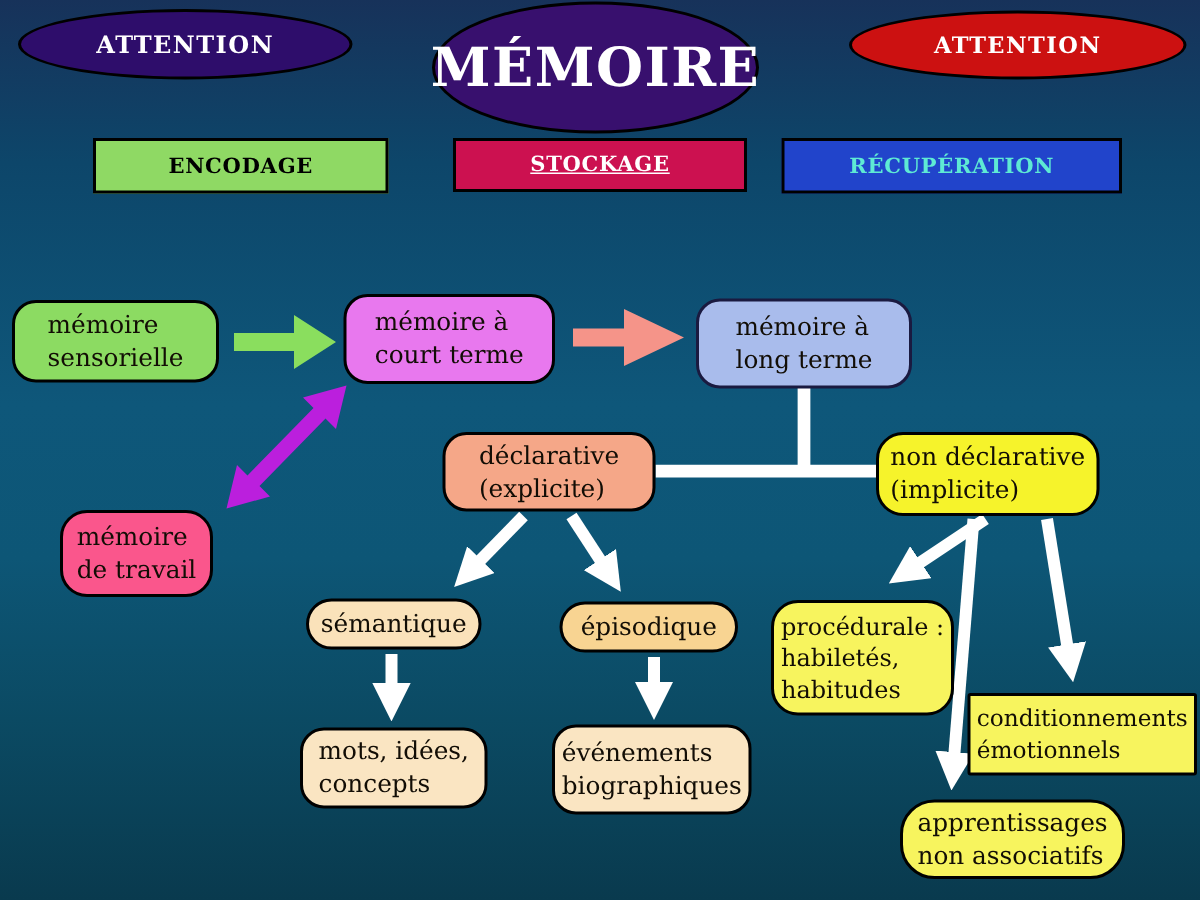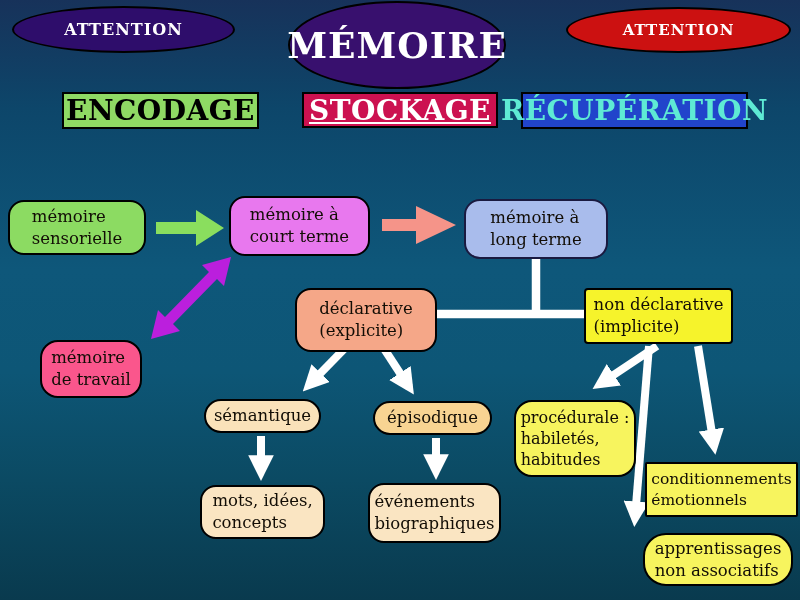--- a/index.html
+++ b/index.html
@@ -12,21 +12,21 @@
   }
   .abs{position:absolute;box-sizing:border-box;}
   .center{display:flex;align-items:center;justify-content:center;text-align:left;}
   .oval{
     border-radius:50%;
     border:2px solid #000;
     color:#fff;font-weight:bold;letter-spacing:1px;
   }
   .bar{
     border:2px solid #000;
-    font-weight:bold;font-size:28px;letter-spacing:.5px;
+    font-weight:bold;font-size:14px;letter-spacing:.5px;
   }
   .node{
     border:2.5px solid #000;
     color:#120d05;
     font-size:16.5px;line-height:1.32;
     white-space:pre-line;
   }
   #arrows{position:absolute;left:0;top:0;pointer-events:none;}
 </style>
 </head>
@@ -77,39 +77,39 @@
 
   <div class="abs node center" style="left:229px;top:196px;width:141px;height:60px;background:#e878ee;border-radius:16px;">mémoire à
 court terme</div>
 
   <div class="abs node center" style="left:464px;top:199px;width:144px;height:60px;background:#a9bcec;border-radius:16px;border-color:#1a1a40;">mémoire à
 long terme</div>
 
   <div class="abs node center" style="left:40px;top:340px;width:102px;height:58px;background:#fa568c;border-radius:18px;">mémoire
 de travail</div>
 
-  <div class="abs node center" style="left:295px;top:288px;width:142px;height:64px;background:#f5a788;border-radius:16px;">déclarative
+  <div class="abs node center" style="left:295px;top:288px;width:142px;height:53px;background:#f5a788;border-radius:16px;">déclarative
 (explicite)</div>
 
-  <div class="abs node center" style="left:584px;top:288px;width:149px;height:56px;background:#f6f32b;border-radius:4px;">non déclarative
+  <div class="abs node center" style="left:584px;top:288px;width:149px;height:56px;background:#f6f32b;border-radius:18px;">non déclarative
 (implicite)</div>
 
   <div class="abs node center" style="left:204px;top:399px;width:117px;height:34px;background:#fae2ba;border-radius:17px;">sémantique</div>
 
   <div class="abs node center" style="left:373px;top:401px;width:119px;height:34px;background:#f8d492;border-radius:17px;">épisodique</div>
 
   <div class="abs node center" style="left:200px;top:485px;width:125px;height:54px;background:#fae5c2;border-radius:16px;">mots, idées,
 concepts</div>
 
   <div class="abs node center" style="left:368px;top:483px;width:133px;height:60px;background:#fae5c2;border-radius:16px;">événements
 biographiques</div>
 
   <div class="abs node center" style="left:514px;top:400px;width:122px;height:77px;background:#f7f45e;border-radius:18px;font-size:16px;">procédurale :
 habiletés,
 habitudes</div>
 
   <div class="abs node center" style="left:645px;top:462px;width:153px;height:55px;background:#f7f45e;border-radius:2px;font-size:15.5px;">conditionnements
 émotionnels</div>
 
-  <div class="abs node center" style="left:600px;top:533px;width:150px;height:53px;background:#f7f45e;border-radius:23px;margin-left:43px;">apprentissages
+  <div class="abs node center" style="left:600px;top:533px;width:150px;height:53px;background:#f7f45e;border-radius:23px;">apprentissages
 non associatifs</div>
 
 </div>
 
 </body></html>

